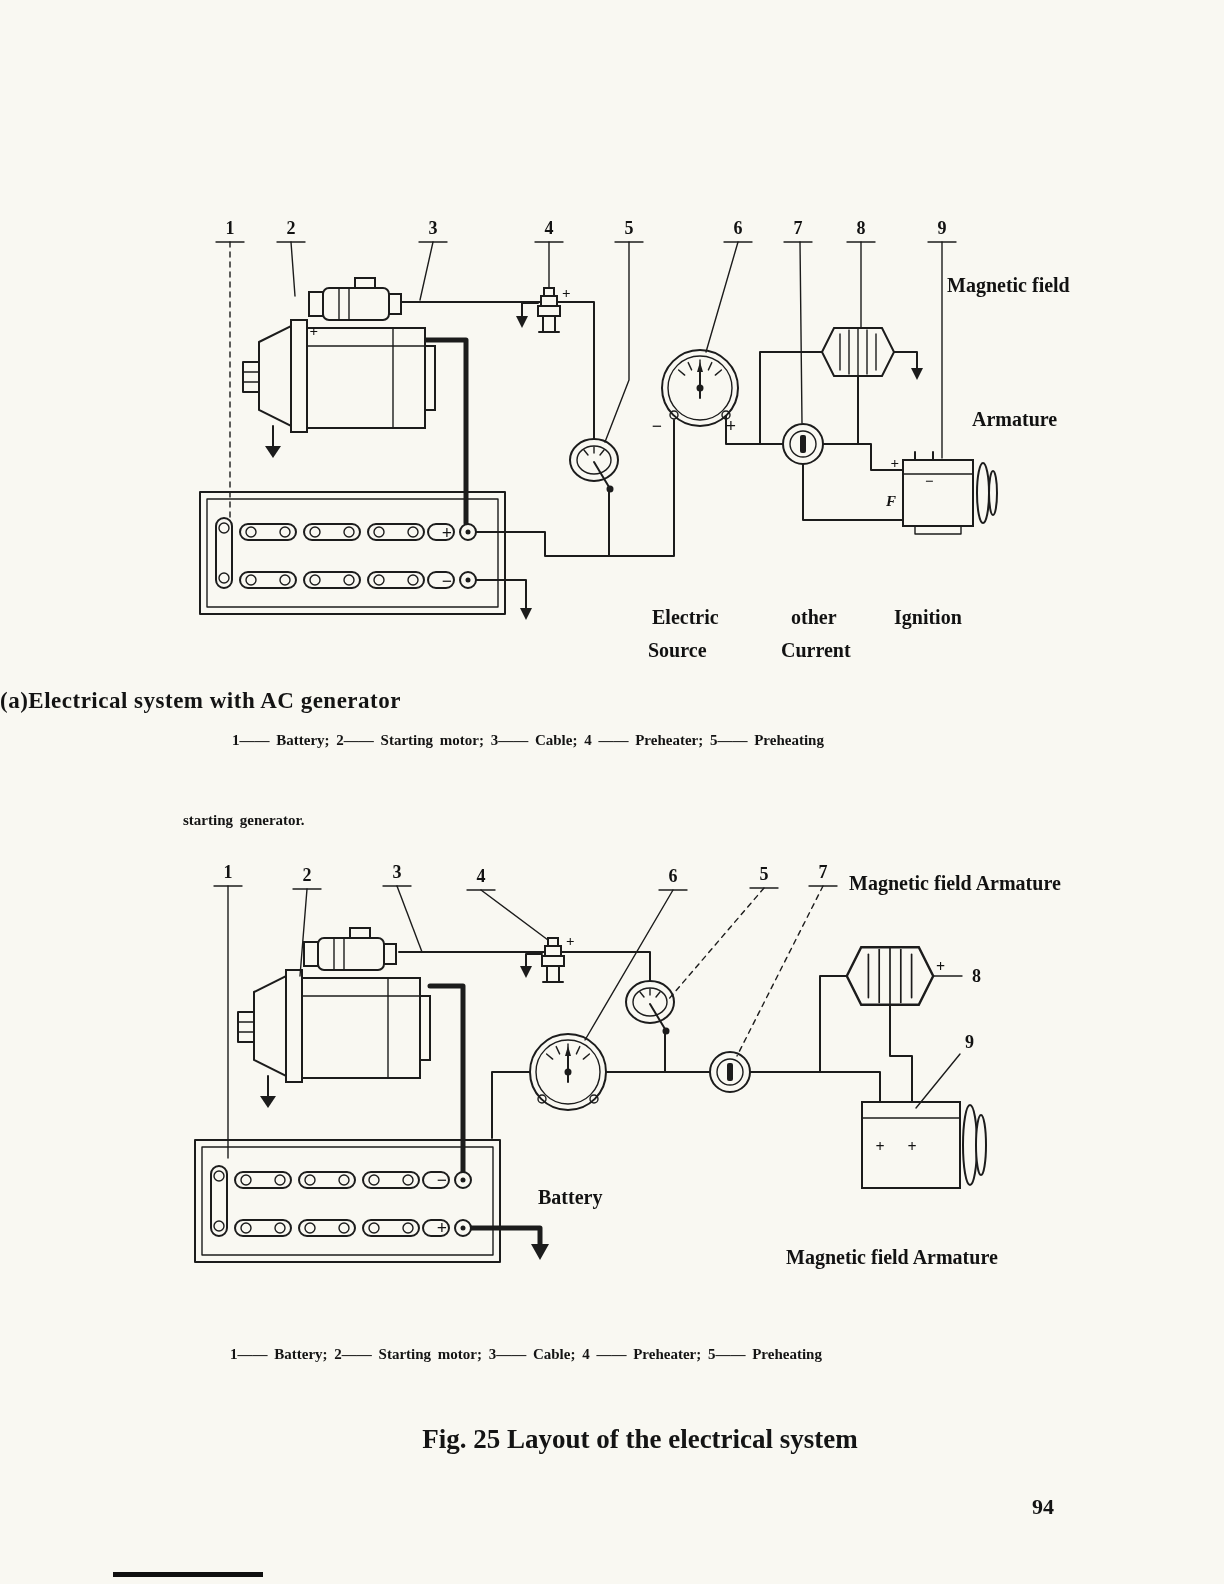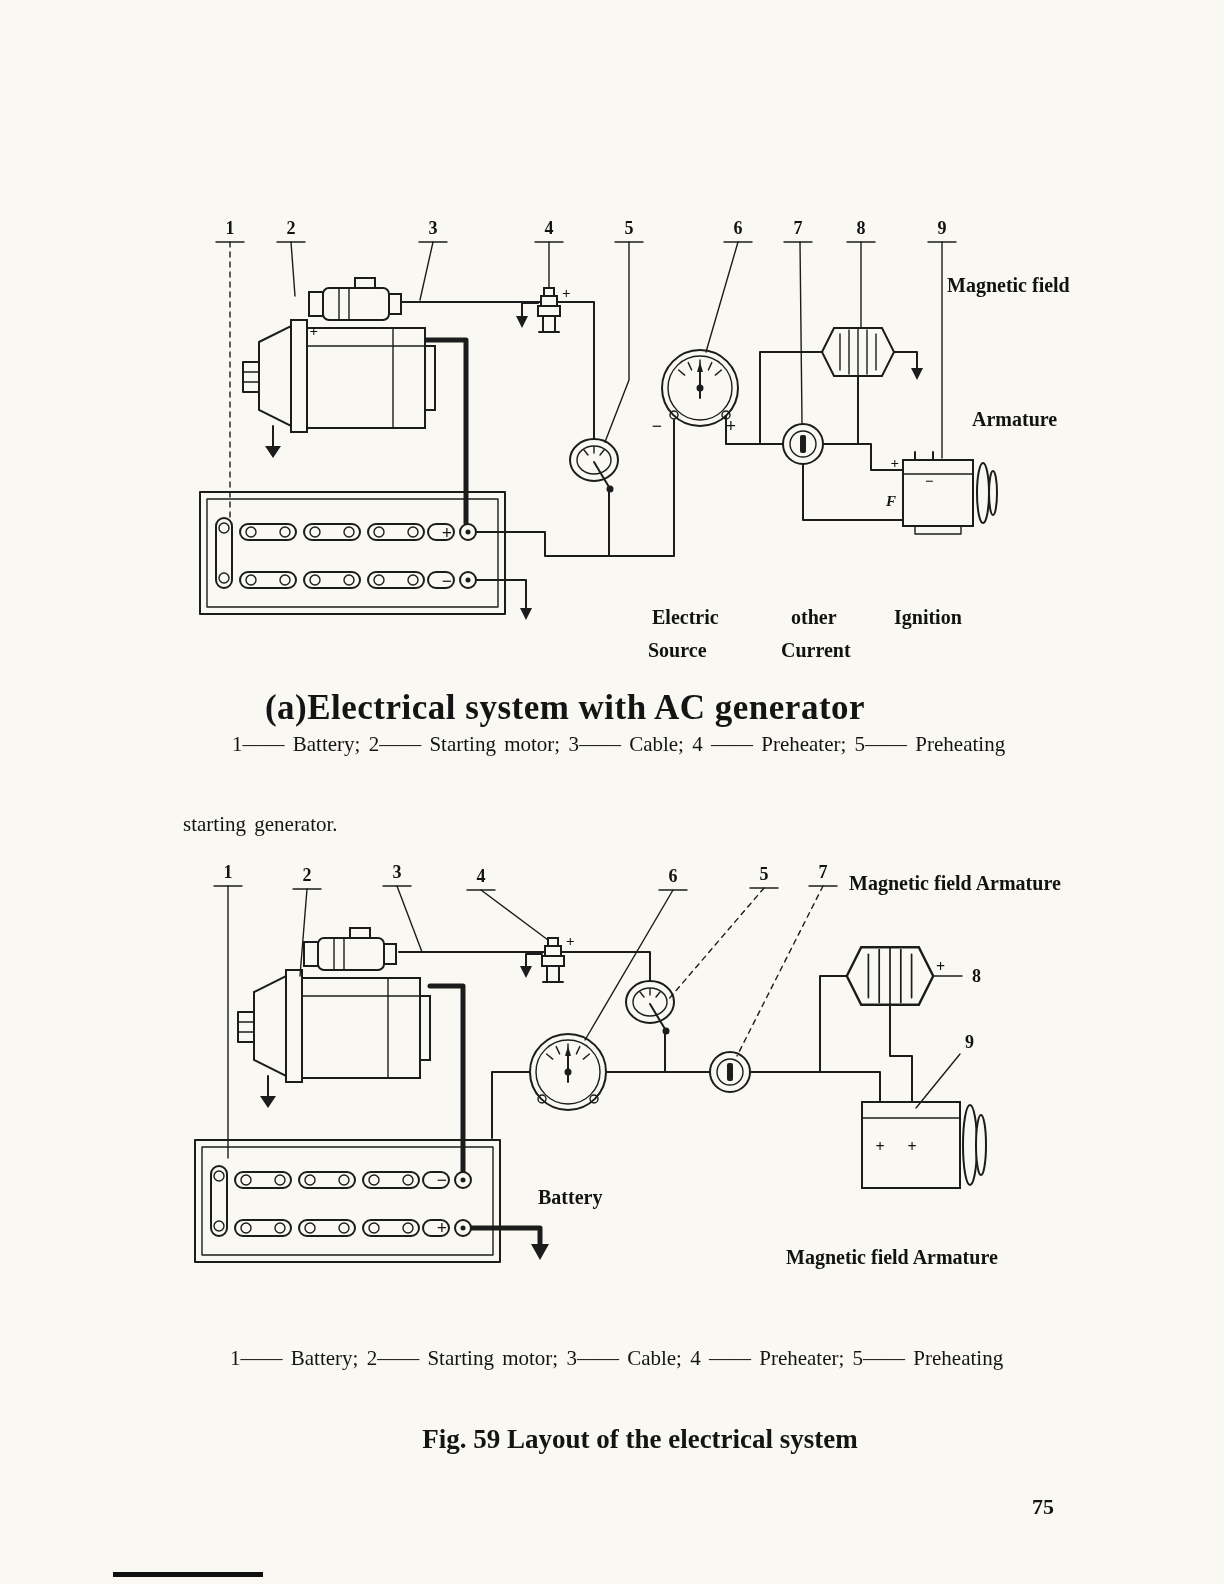--- a/index.html
+++ b/index.html
@@ -1,21 +1,21 @@
 <!DOCTYPE html>
 <html><head>
 <meta charset="utf-8">
 <style>
   html,body{margin:0;padding:0}
   body{background:#d9d6cd}
   .page{position:relative;width:1224px;height:1584px;background:#f9f8f2;overflow:hidden;
         font-family:"Liberation Serif","DejaVu Serif",serif;color:#141414}
   .abs{position:absolute}
-  .caption{font-size:35px;font-weight:700;text-align:center;letter-spacing:.5px}
-  .legend{font-size:21px;font-weight:400;word-spacing:3px;white-space:nowrap}
+  .caption{font-size:23px;font-weight:700;letter-spacing:.5px}
+  .legend{font-size:15px;font-weight:700;word-spacing:3px;white-space:nowrap}
   .fig-caption{font-size:27px;font-weight:700;text-align:center}
   .page-num{font-size:22px;font-weight:700}
   .footer-rule{background:#101010;height:5px;width:150px}
   #art{position:absolute;left:0;top:0}
   #art .ln{fill:none;stroke:#1c1c1c;stroke-width:2;stroke-linecap:round;stroke-linejoin:round}
   #art .thin{stroke-width:1.4}
   #art .thick{stroke-width:5}
   #art .dash{stroke-dasharray:5 5}
   #art .ink{fill:#1c1c1c;stroke:none}
   #art .paper{fill:#f9f8f2;stroke:#1c1c1c;stroke-width:2}
@@ -290,18 +290,18 @@
   </svg>
 
   <div class="abs caption" style="left:0;top:688;width:1130px;left:0px;top:688px">(a)Electrical system with AC generator</div>
 
   <div class="abs legend" style="left:232px;top:732px">1—— Battery; 2—— Starting motor; 3—— Cable; 4 —— Preheater; 5—— Preheating</div>
   <div class="abs legend" style="left:183px;top:812px">starting generator.</div>
 
 
   <div class="abs legend" style="left:230px;top:1346px">1—— Battery; 2—— Starting motor; 3—— Cable; 4 —— Preheater; 5—— Preheating</div>
 
-  <div class="abs fig-caption" style="left:100px;top:1424px;width:1080px">Fig. 59 Layout of the electrical system</div>
-
-  <div class="abs page-num" style="left:1032px;top:1494px">75</div>
+  <div class="abs fig-caption" style="left:100px;top:1424px;width:1080px">Fig. 25 Layout of the electrical system</div>
+
+  <div class="abs page-num" style="left:1032px;top:1494px">94</div>
 
   <div class="abs footer-rule" style="left:113px;top:1572px"></div>
 </div>
 
 </body></html>

